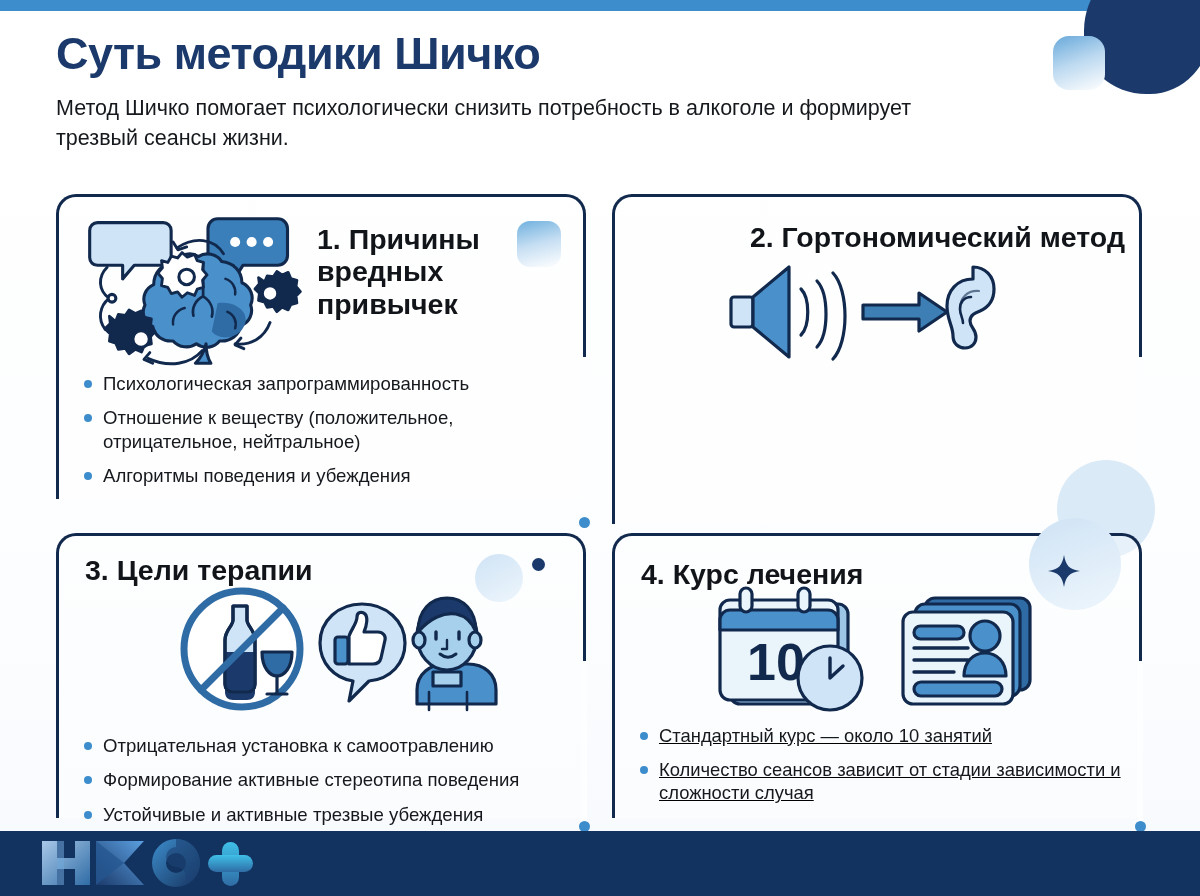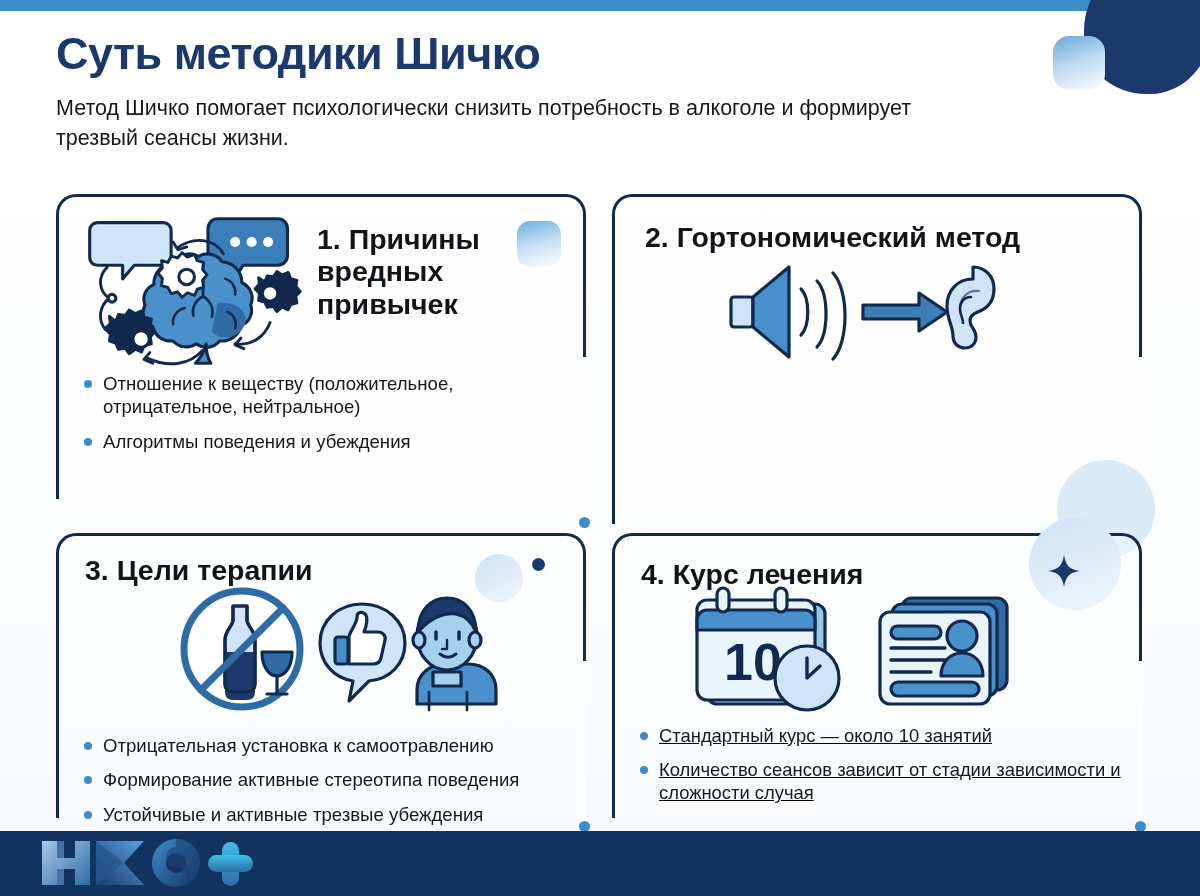--- a/index.html
+++ b/index.html
@@ -42,21 +42,21 @@
   
   .card .rmask{
     position:absolute; right:-4px; width:6px; background:#fdfeff;
   }
   .card .rdot{
     position:absolute; width:11px; height:11px; border-radius:50%;
     background:#3d8dcc; right:-7px;
   }
 
   .c1{ left:56px;  top:194px; width:530px; height:305px; }
-  .c2{ left:612px; top:194px; width:530px; height:330px; }
+  .c2{ left:612px; top:194px; width:530px; height:330px;text-align:right; }
   .c3{ left:56px;  top:533px; width:530px; height:285px; }
   .c4{ left:612px; top:533px; width:530px; height:285px; }
 
   .c1 .rmask{ top:160px; height:170px; }
   .c1 .rdot { top:320px; }
   .c2 .rmask{ top:160px; height:195px; }
   .c2 .rdot { top:320px; }
   .c3 .rmask{ top:125px; height:175px; }
   .c3 .rdot { top:285px; }
   .c4 .rmask{ top:125px; height:175px; }
@@ -158,20 +158,21 @@
           <circle cx="33" cy="90" r="4" fill="#ffffff"></circle>
           <path d="M70 152 c22 10 44 6 56 -8" stroke-width="3"></path>
           <path d="M72 146 l-6 7 l9 4" stroke-width="3"></path>
         </g>
       </svg>
     </div>
 
     <div class="card-title">1. Причины вредных привычек</div>
 
     <div class="bullets">
+      <div class="bullet">Психологическая запрограммированность</div>
       <div class="bullet">Отношение к веществу (положительное, отрицательное, нейтральное)</div>
       <div class="bullet">Алгоритмы поведения и убеждения</div>
     </div>
   </div>
 
   <div class="card c2">
     <div class="rmask"></div>
     <div class="rdot"></div>
 
     <div class="deco-circ" style="right:-16px; bottom:-34px; width:98px; height:98px; background:#dbeaf7;"></div>
@@ -254,21 +255,21 @@
 
     <div class="deco-circ" style="right:18px; top:-18px; width:92px; height:92px; background:linear-gradient(160deg,#cfe3f5,#eef6fc);"></div>
     <div class="sparkle" style="right:58px; top:18px;">
       <svg viewBox="0 0 34 34" width="34" height="34">
         <path d="M17 1 C19 12 22 15 33 17 C22 19 19 22 17 33 C15 22 12 19 1 17 C12 15 15 12 17 1 Z" fill="#1b3a6b"></path>
       </svg>
     </div>
 
     <div class="card-title">4. Курс лечения</div>
 
-    <div class="icon-wrap" style="left:72px; top:48px; width:330px; height:130px;">
+    <div class="icon-wrap" style="left:95px; top:48px; width:330px; height:130px;">
       <svg viewBox="0 0 330 130" width="330" height="130">
         <g stroke="#12294e" stroke-width="3.2" stroke-linecap="round" stroke-linejoin="round">
 
           <rect x="20" y="20" width="118" height="100" rx="10" fill="#9dc6e6"></rect>
           <rect x="10" y="16" width="118" height="100" rx="10" fill="#eaf4fb"></rect>
           <path d="M10 36 a10 10 0 0 1 10 -10 h98 a10 10 0 0 1 10 10 v10 h-118 z" fill="#4a91cc"></path>
           <rect x="30" y="4" width="12" height="24" rx="6" fill="#eaf4fb"></rect>
           <rect x="88" y="4" width="12" height="24" rx="6" fill="#eaf4fb"></rect>
           <text x="66" y="96" font-family="Liberation Sans, sans-serif" font-size="52" font-weight="bold" fill="#12294e" stroke="none" text-anchor="middle">10</text>
 

